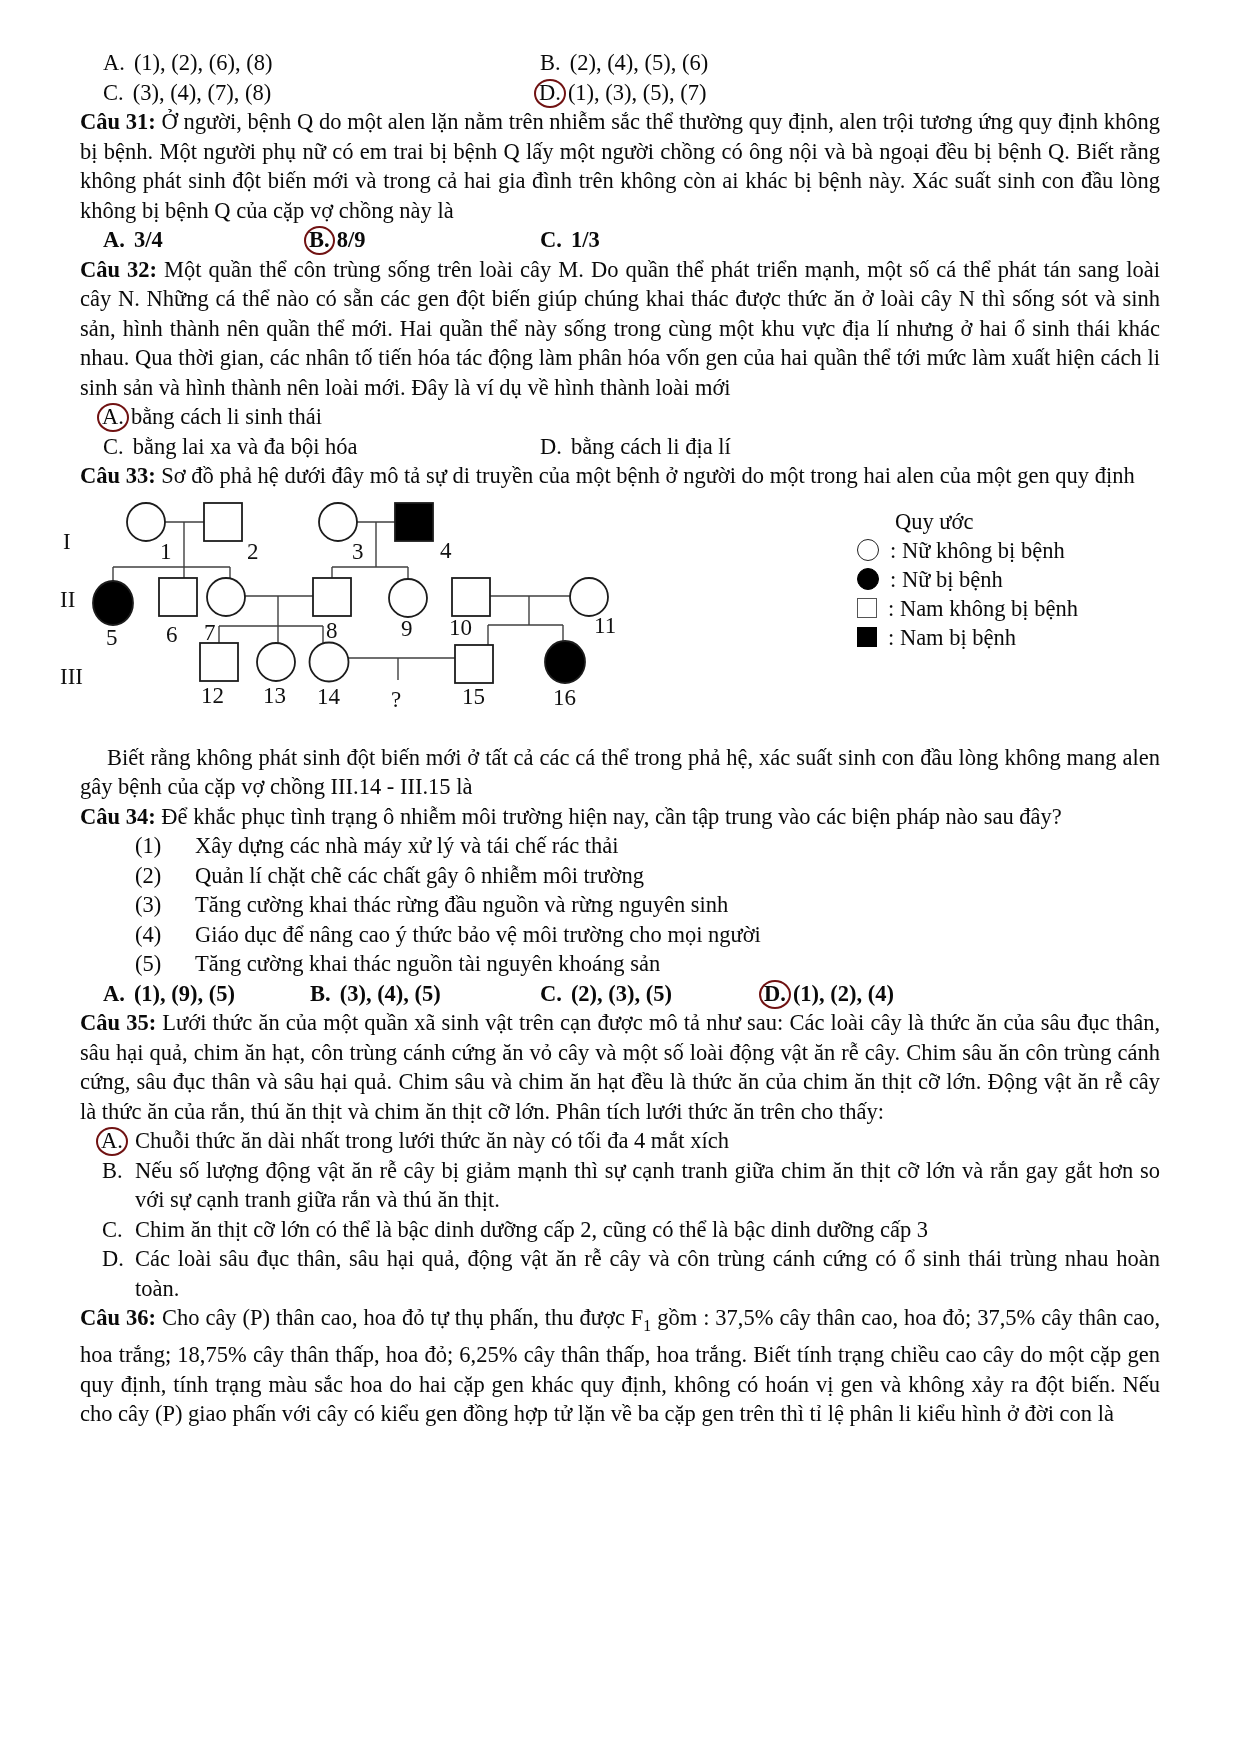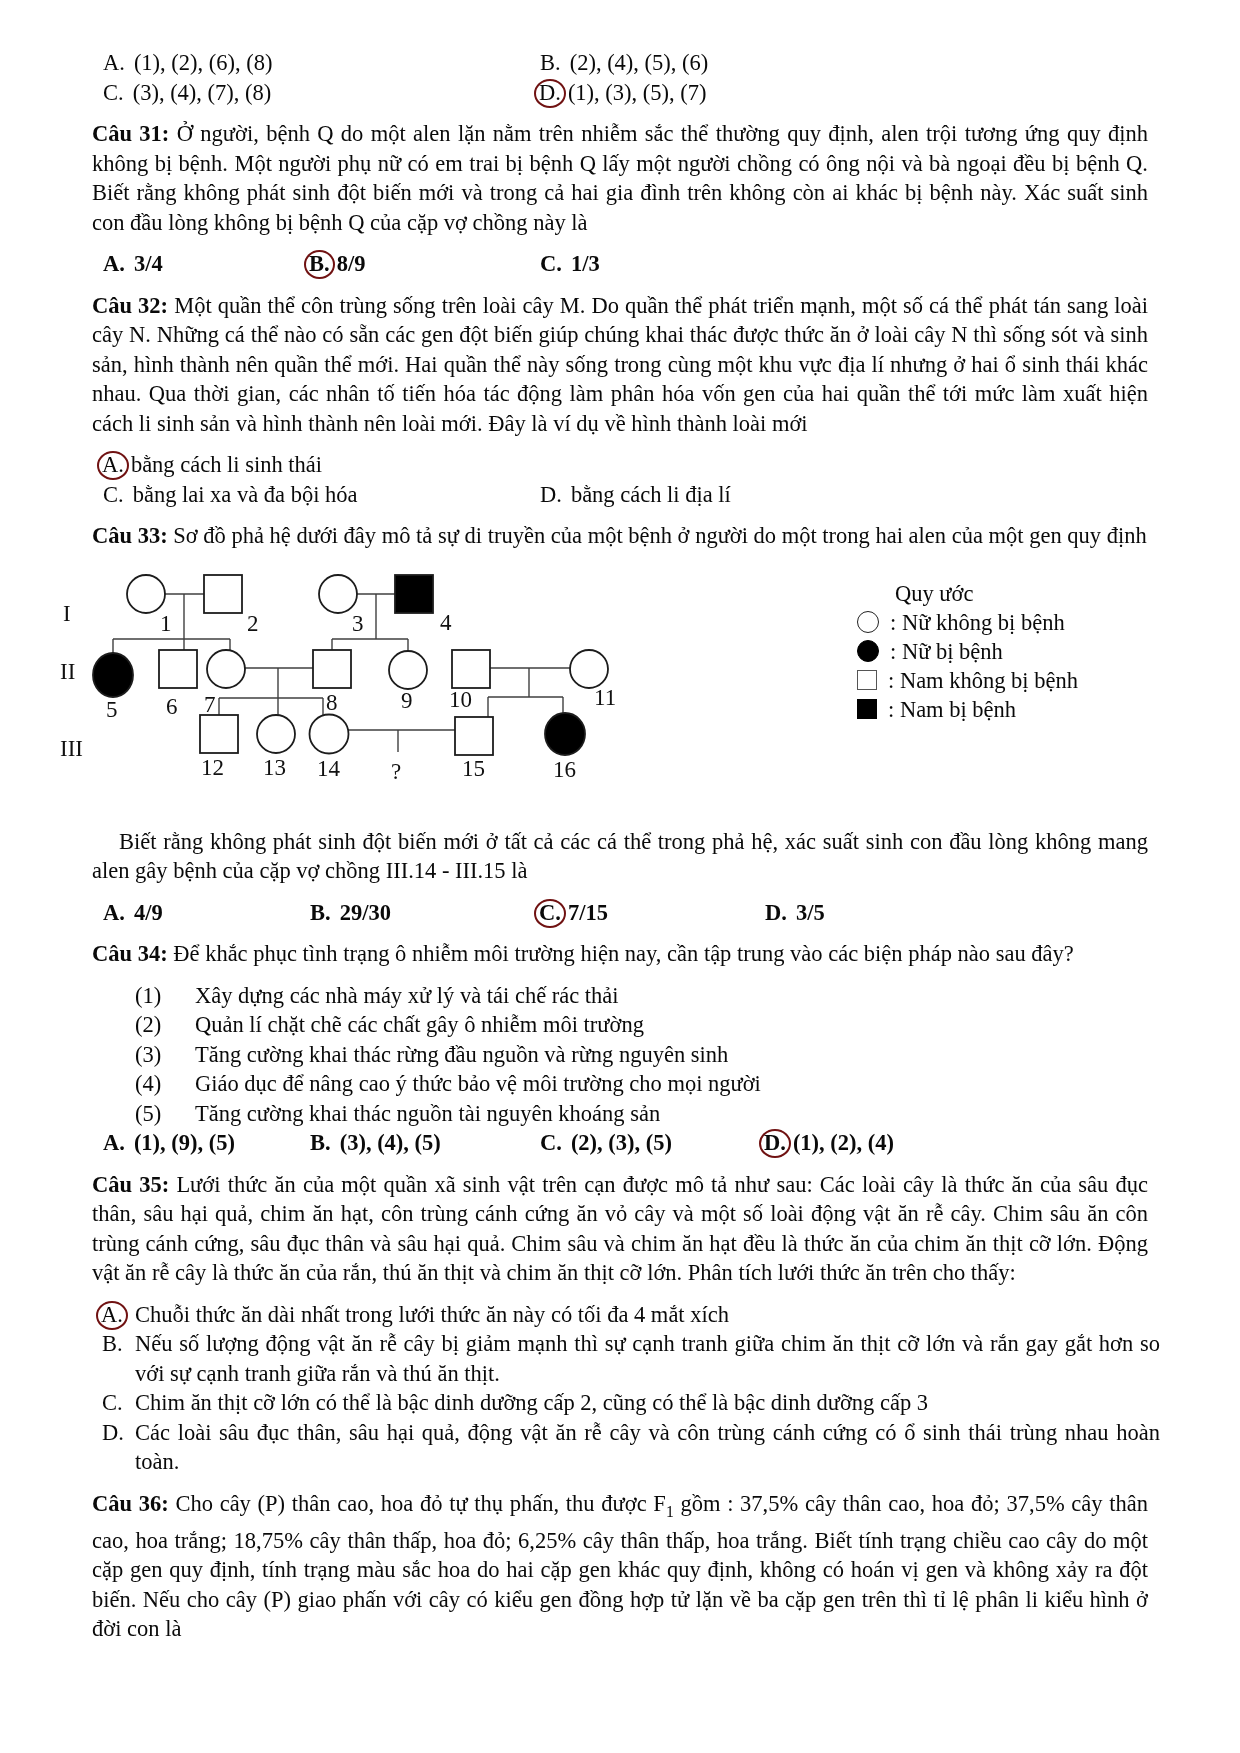--- a/index.html
+++ b/index.html
@@ -3,21 +3,21 @@
 <meta charset="utf-8">
 <style>
   html,body{margin:0;padding:0;background:#ffffff;}
   body{
     width:1240px;height:1753px;overflow:hidden;
     font-family:"Liberation Serif","DejaVu Serif",serif;
     font-size:22.5px;line-height:29.5px;color:#0a0a0a;
     -webkit-font-smoothing:antialiased;
   }
   .content{padding:48px 80px 0 80px;}
-  p.para{margin:12px;text-align:justify;}
+  p.para{margin:0;text-align:justify;}
   p.para.indent{text-indent:27px;}
   b.qlabel{font-weight:bold;}
   
   .optrow2{display:grid;grid-template-columns:437px 1fr;padding-left:23px;}
   .optrow4{display:grid;grid-template-columns:207px 230px 225px 1fr;padding-left:23px;font-weight:bold;}
   .ltr{padding-right:9px;}
   .circled{
     display:inline-block;border:2.5px solid #701212;border-radius:50%;
     padding:0 3px 1px 3px;margin:-3px 2px -3px -6px;line-height:24px;
   }
@@ -168,26 +168,20 @@
         <span>: Nam không bị bệnh</span>
       </div>
       <div class="lg-item">
         <span class="lg-sym lg-square filled"></span>
         <span>: Nam bị bệnh</span>
       </div>
     </div>
   </div>
 
   <p class="para indent">Biết rằng không phát sinh đột biến mới ở tất cả các cá thể trong phả hệ, xác suất sinh con đầu lòng không mang alen gây bệnh của cặp vợ chồng III.14 - III.15 là</p>
-  <div class="optrow4">
-    <div><span class="ltr">A.</span><span>4/9</span></div>
-    <div><span class="ltr">B.</span><span>29/30</span></div>
-    <div><span class="ltr circled">C.</span><span>7/15</span></div>
-    <div><span class="ltr">D.</span><span>3/5</span></div>
-  </div>
 
   <p class="para"><b class="qlabel">Câu 34:</b> <span>Để khắc phục tình trạng ô nhiễm môi trường hiện nay, cần tập trung vào các biện pháp nào sau đây?</span></p>
   <div class="li34"><span class="ln">(1)</span><span>Xây dựng các nhà máy xử lý và tái chế rác thải</span></div>
   <div class="li34"><span class="ln">(2)</span><span>Quản lí chặt chẽ các chất gây ô nhiễm môi trường</span></div>
   <div class="li34"><span class="ln">(3)</span><span>Tăng cường khai thác rừng đầu nguồn và rừng nguyên sinh</span></div>
   <div class="li34"><span class="ln">(4)</span><span>Giáo dục để nâng cao ý thức bảo vệ môi trường cho mọi người</span></div>
   <div class="li34"><span class="ln">(5)</span><span>Tăng cường khai thác nguồn tài nguyên khoáng sản</span></div>
   <div class="optrow4">
     <div><span class="ltr">A.</span><span>(1), (9), (5)</span></div>
     <div><span class="ltr">B.</span><span>(3), (4), (5)</span></div>

